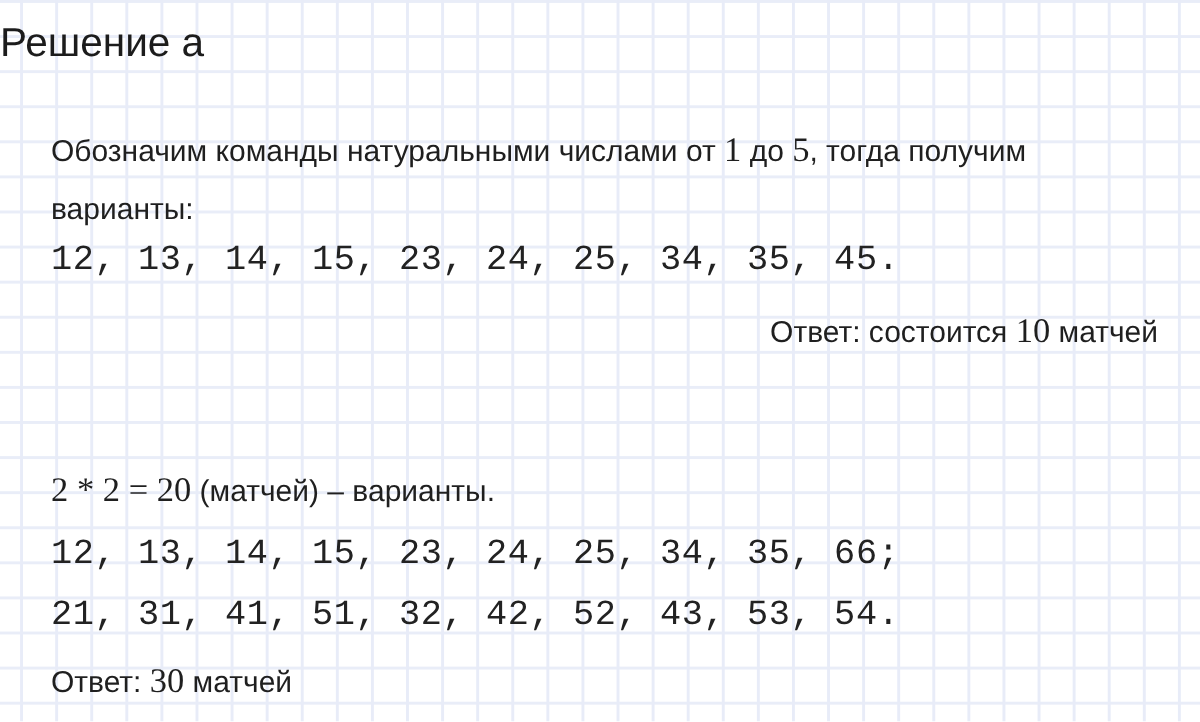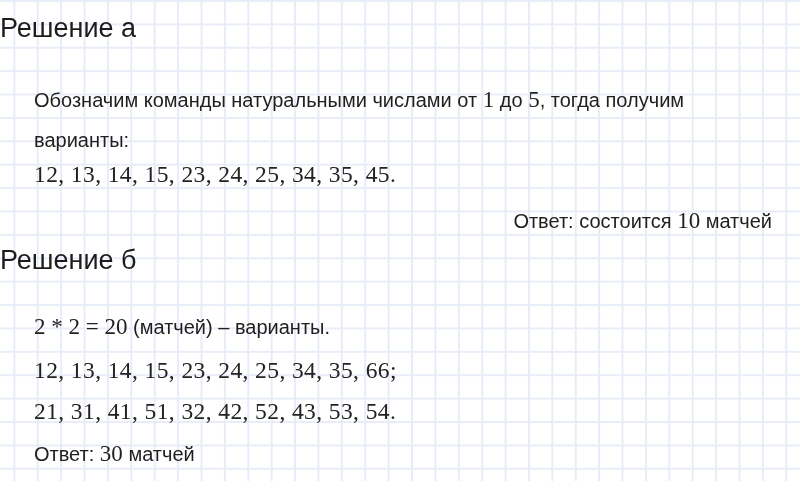--- a/index.html
+++ b/index.html
@@ -42,21 +42,21 @@
   }
   .line .sans {
     font-family: "Liberation Sans", sans-serif;
     font-size: 20px;
   }
   .line .serif {
     font-family: "Liberation Serif", serif;
     font-size: 23px;
   }
   .numbers-row {
-    font-family: Liberation Serif, serif;
+    font-family: Liberation Mono, monospace;
     font-size: 23.5px;
     letter-spacing: 0.4px;
     color: #222222;
   }
   
   #heading-a   { top: 10px; }
   #line-intro  { top: 69px; }
   #line-intro2 { top: 109px; }
   #line-variants-a { top: 143px; }
   #line-answer-a   { top: 190px; text-align: right; }
@@ -74,21 +74,20 @@
   <h2 id="heading-a" class="heading">Решение а</h2>
 
   <p id="line-intro" class="line"><span class="sans">Обозначим команды натуральными числами от </span><span class="serif">1</span><span class="sans"> до </span><span class="serif">5</span><span class="sans">, тогда получим</span></p>
 
   <p id="line-intro2" class="line">варианты:</p>
 
   <p id="line-variants-a" class="line numbers-row">12, 13, 14, 15, 23, 24, 25, 34, 35, 45.</p>
 
   <p id="line-answer-a" class="line"><span class="sans">Ответ: состоится </span><span class="serif">10</span><span class="sans"> матчей</span></p>
 
-  <h2 id="heading-b" class="heading">Решение б</h2>
 
   <p id="line-calc" class="line"><span class="serif">2 * 2 = 20</span><span class="sans"> (матчей) – варианты.</span></p>
 
   <p id="line-variants-b1" class="line numbers-row">12, 13, 14, 15, 23, 24, 25, 34, 35, 66;</p>
 
   <p id="line-variants-b2" class="line numbers-row">21, 31, 41, 51, 32, 42, 52, 43, 53, 54.</p>
 
   <p id="line-answer-b" class="line"><span class="sans">Ответ: </span><span class="serif">30</span><span class="sans"> матчей</span></p>
 
 </div>

